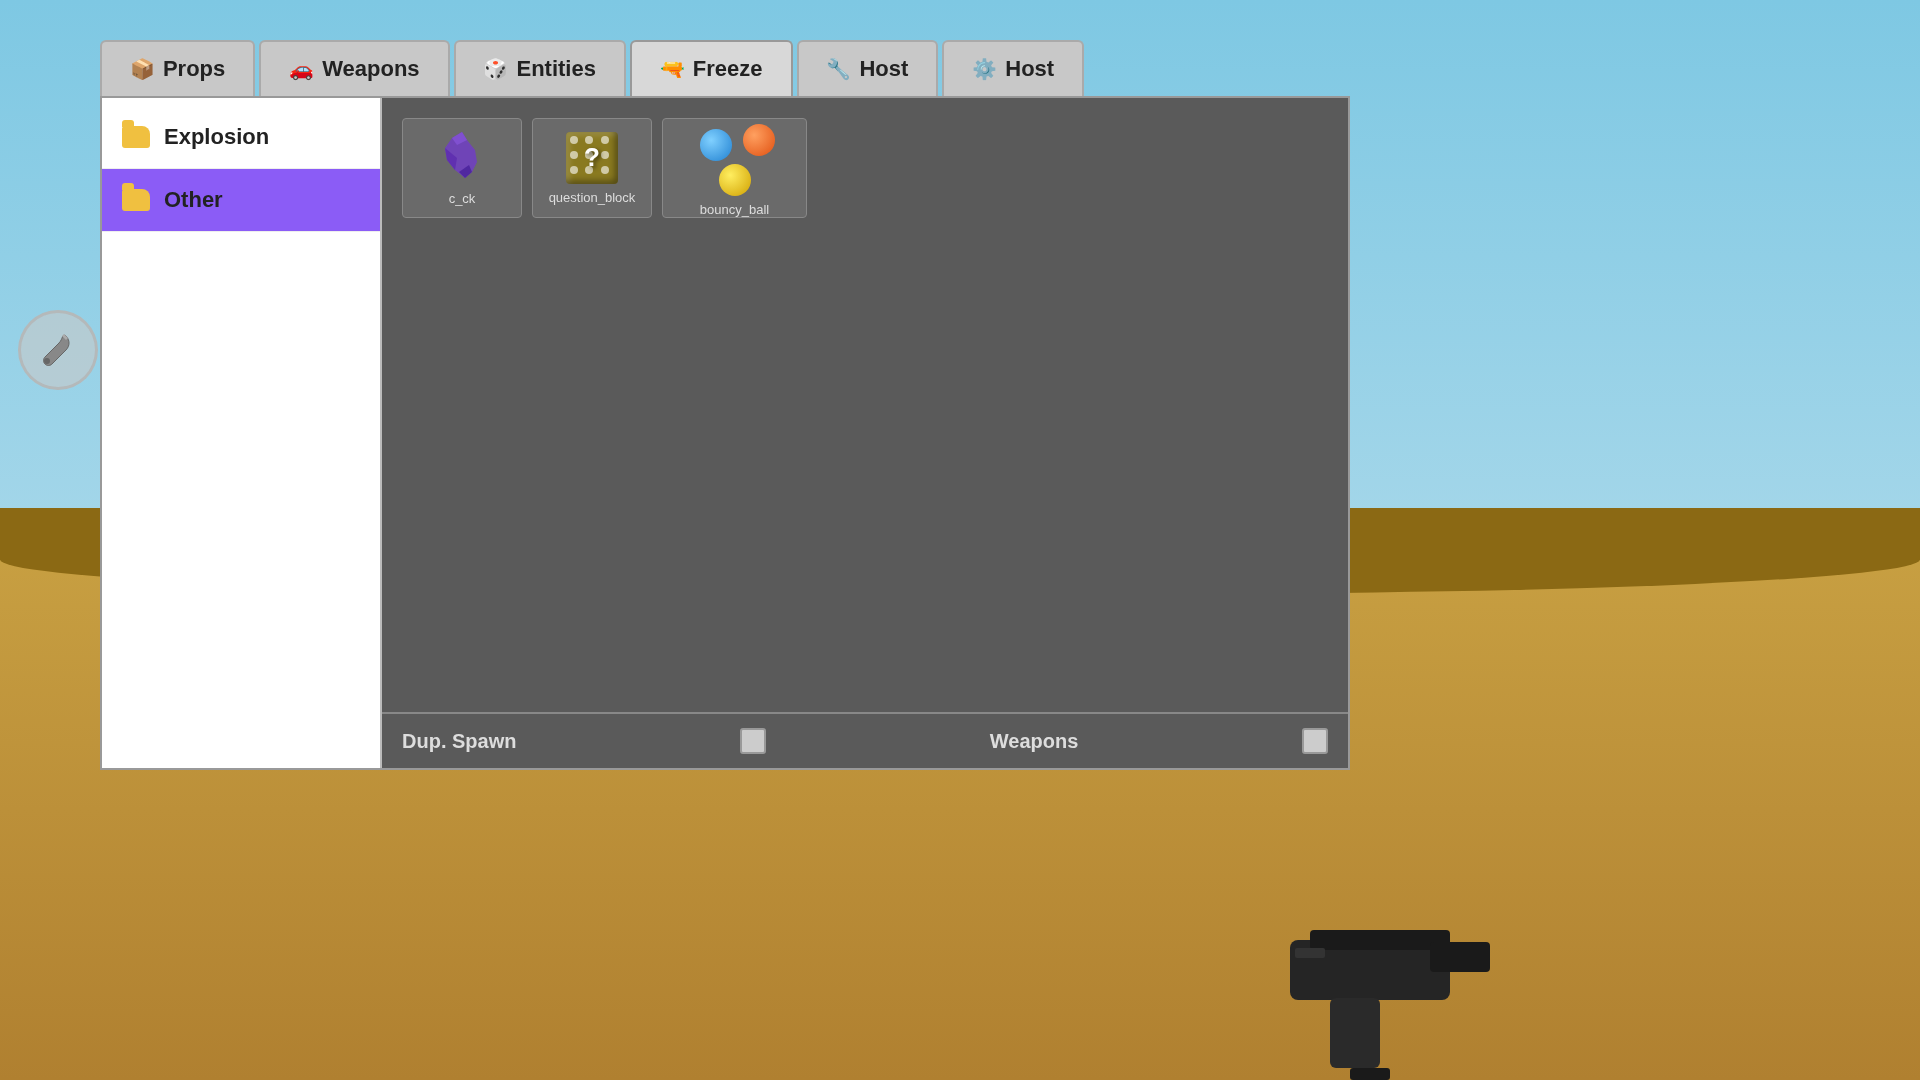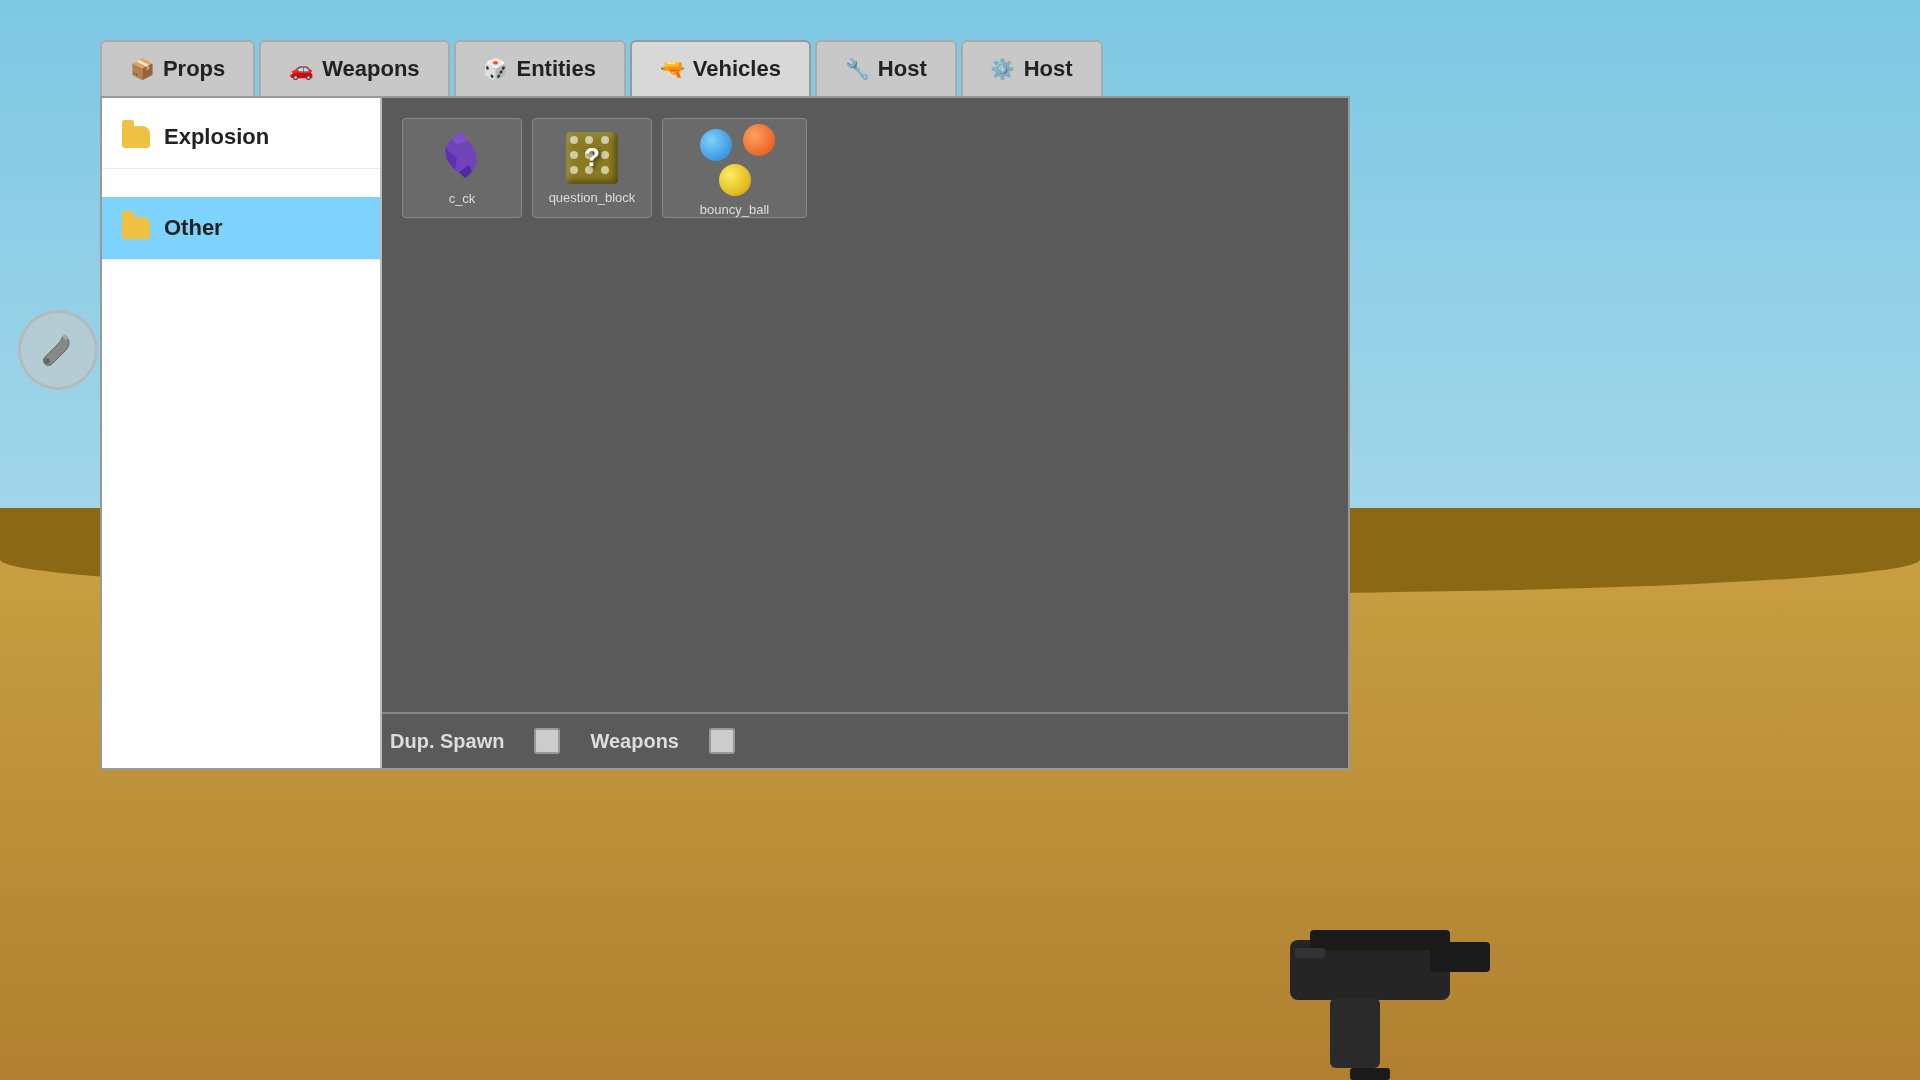--- a/index.html
+++ b/index.html
@@ -134,22 +134,21 @@
       gap: 14px;
       padding: 18px 20px;
       cursor: pointer;
       font-size: 22px;
       font-weight: bold;
       color: #222;
       border-bottom: 1px solid #eee;
     }
 
     .sidebar-item.active {
-      background: #7dd3fc;
-      margin-top: 28px;
+      background: #8b5cf6;
     }
 
     .folder-icon {
       width: 28px;
       height: 22px;
       background: #f0c040;
       border-radius: 3px 8px 3px 3px;
       position: relative;
       display: inline-block;
     }
@@ -252,24 +251,25 @@
       border-radius: 50%;
       bottom: 0;
       left: 50%;
       transform: translateX(-50%);
     }
 
     
     .bottom-bar {
       background: #5a5a5a;
       border-top: 2px solid #888;
-      padding: 14px 8px;
+      padding: 14px 20px;
       display: flex;
       align-items: center;
       gap: 30px;
+      justify-content: space-between;
     }
 
     .bottom-label {
       font-size: 20px;
       color: #ddd;
       font-weight: bold;
     }
 
     .checkbox {
       width: 26px;
@@ -342,21 +342,21 @@
     <div class="tab">
       <span class="tab-icon">🚗</span>
       <span>Weapons</span>
     </div>
     <div class="tab">
       <span class="tab-icon">🎲</span>
       <span>Entities</span>
     </div>
     <div class="tab active">
       <span class="tab-icon">🔫</span>
-      <span>Vehicles</span>
+      <span>Freeze</span>
     </div>
     <div class="tab">
       <span class="tab-icon">🔧</span>
       <span>Host</span>
     </div>
     <div class="tab">
       <span class="tab-icon">⚙️</span>
       <span>Host</span>
     </div>
   </div>

